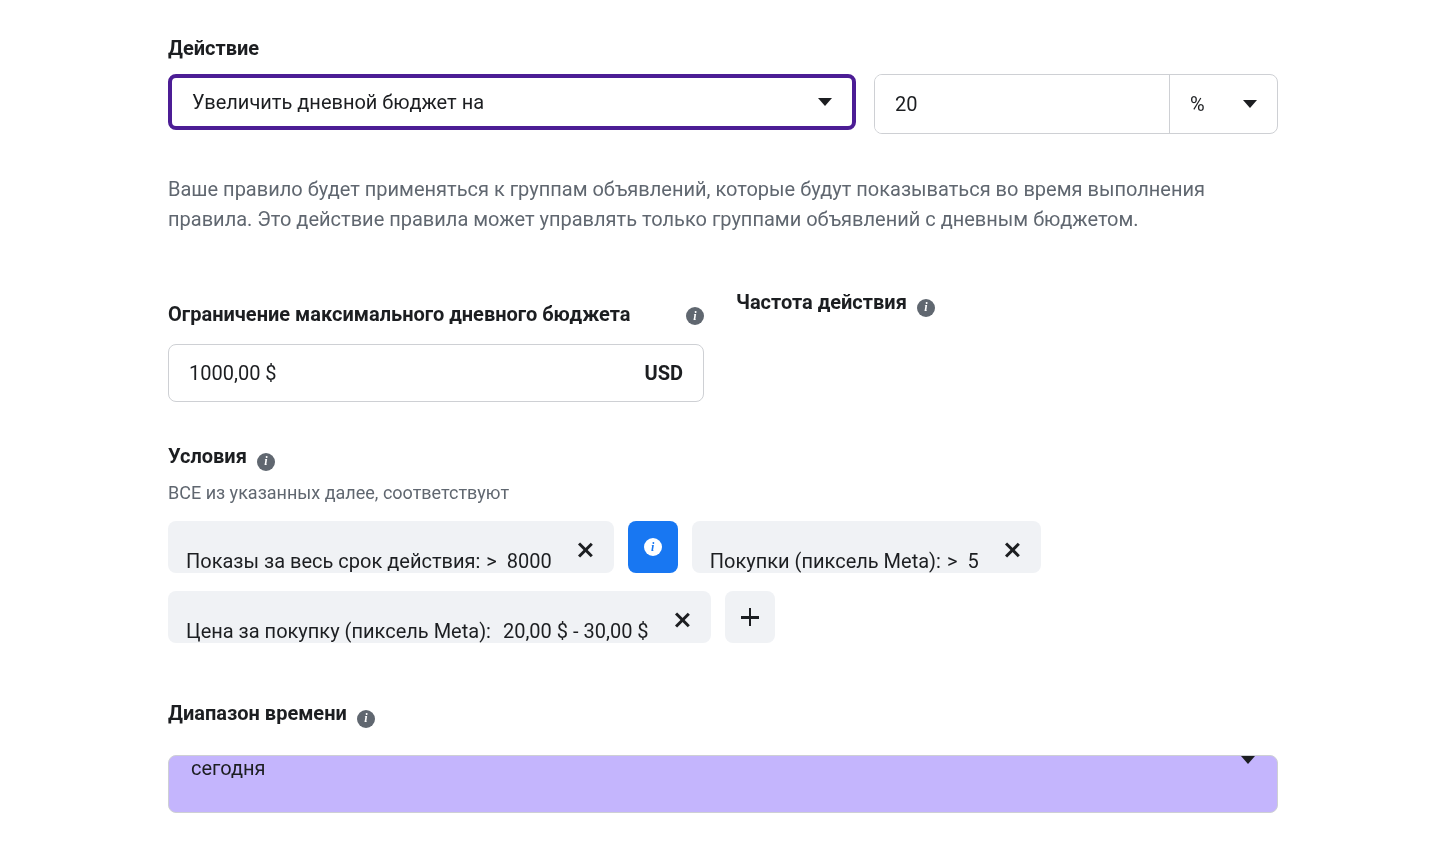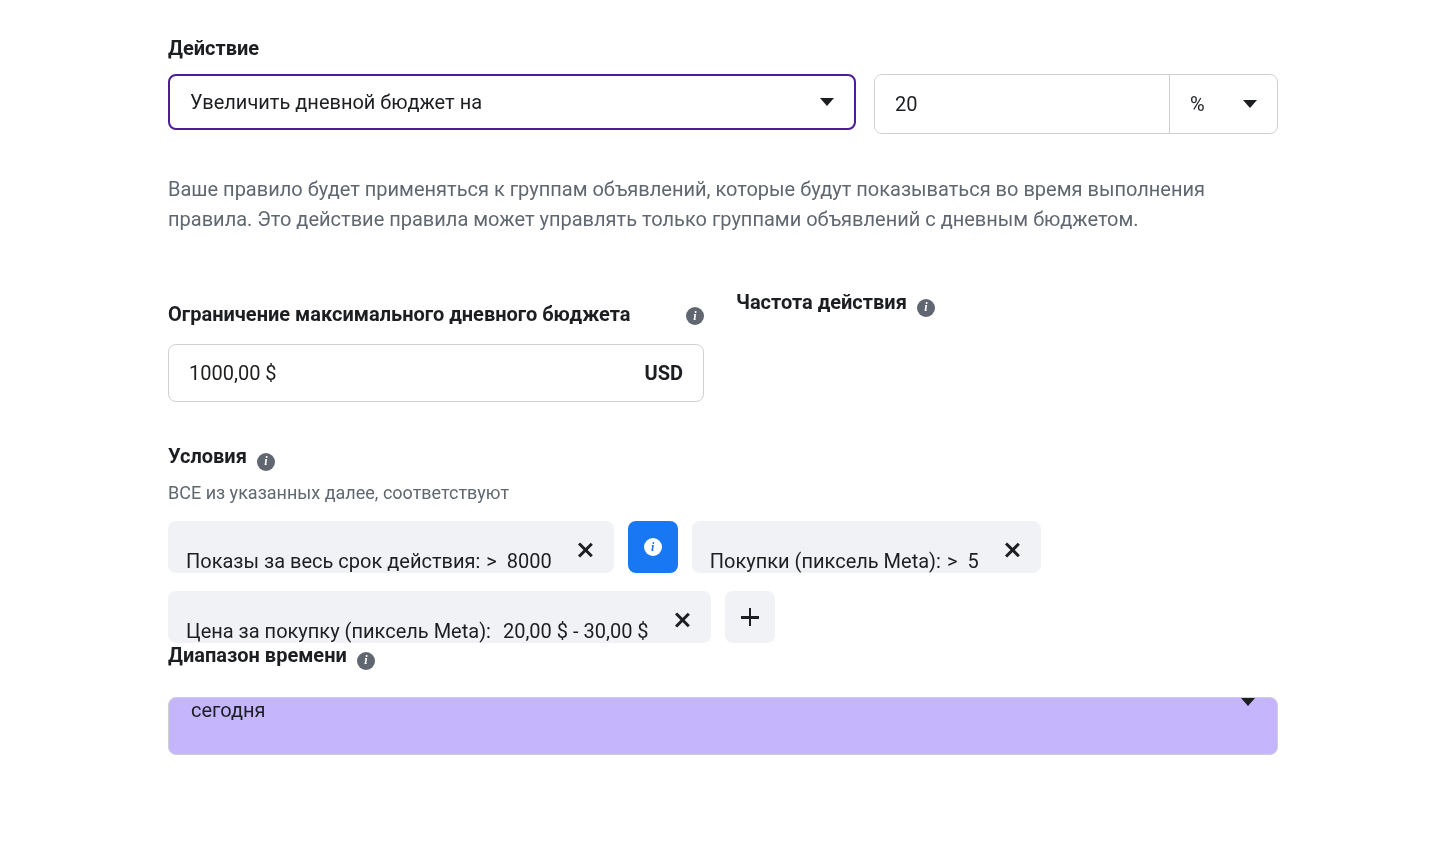--- a/index.html
+++ b/index.html
@@ -22,21 +22,21 @@
       font-weight: 700;
       color: #1c1e21;
       margin-bottom: 14px;
     }
     .row {
       display: flex;
       gap: 18px;
       align-items: stretch;
     }
     .select-box, .input-box, .combo-box {
-      border: 2px solid #4c1d95;
+      border: 4px solid #4c1d95;
       border-radius: 8px;
       background: #fff;
       height: 56px;
       display: flex;
       align-items: center;
       padding: 0 20px;
       font-size: 20px;
       color: #1c1e21;
     }
     .select-box {
@@ -239,20 +239,21 @@
       background: #f0f2f5;
       border-radius: 8px;
       display: flex;
       align-items: center;
       justify-content: center;
       cursor: pointer;
       font-size: 26px;
       color: #1c1e21;
     }
     .time-range-section {
+      margin-top: 58px;
     }
     .time-range-select {
       margin-top: 16px;
       height: 58px;
       border: 1px solid #ced0d4;
       border-radius: 8px;
       display: flex;
       align-items: flex-start;
       justify-content: space-between;
       padding: 0 22px;

